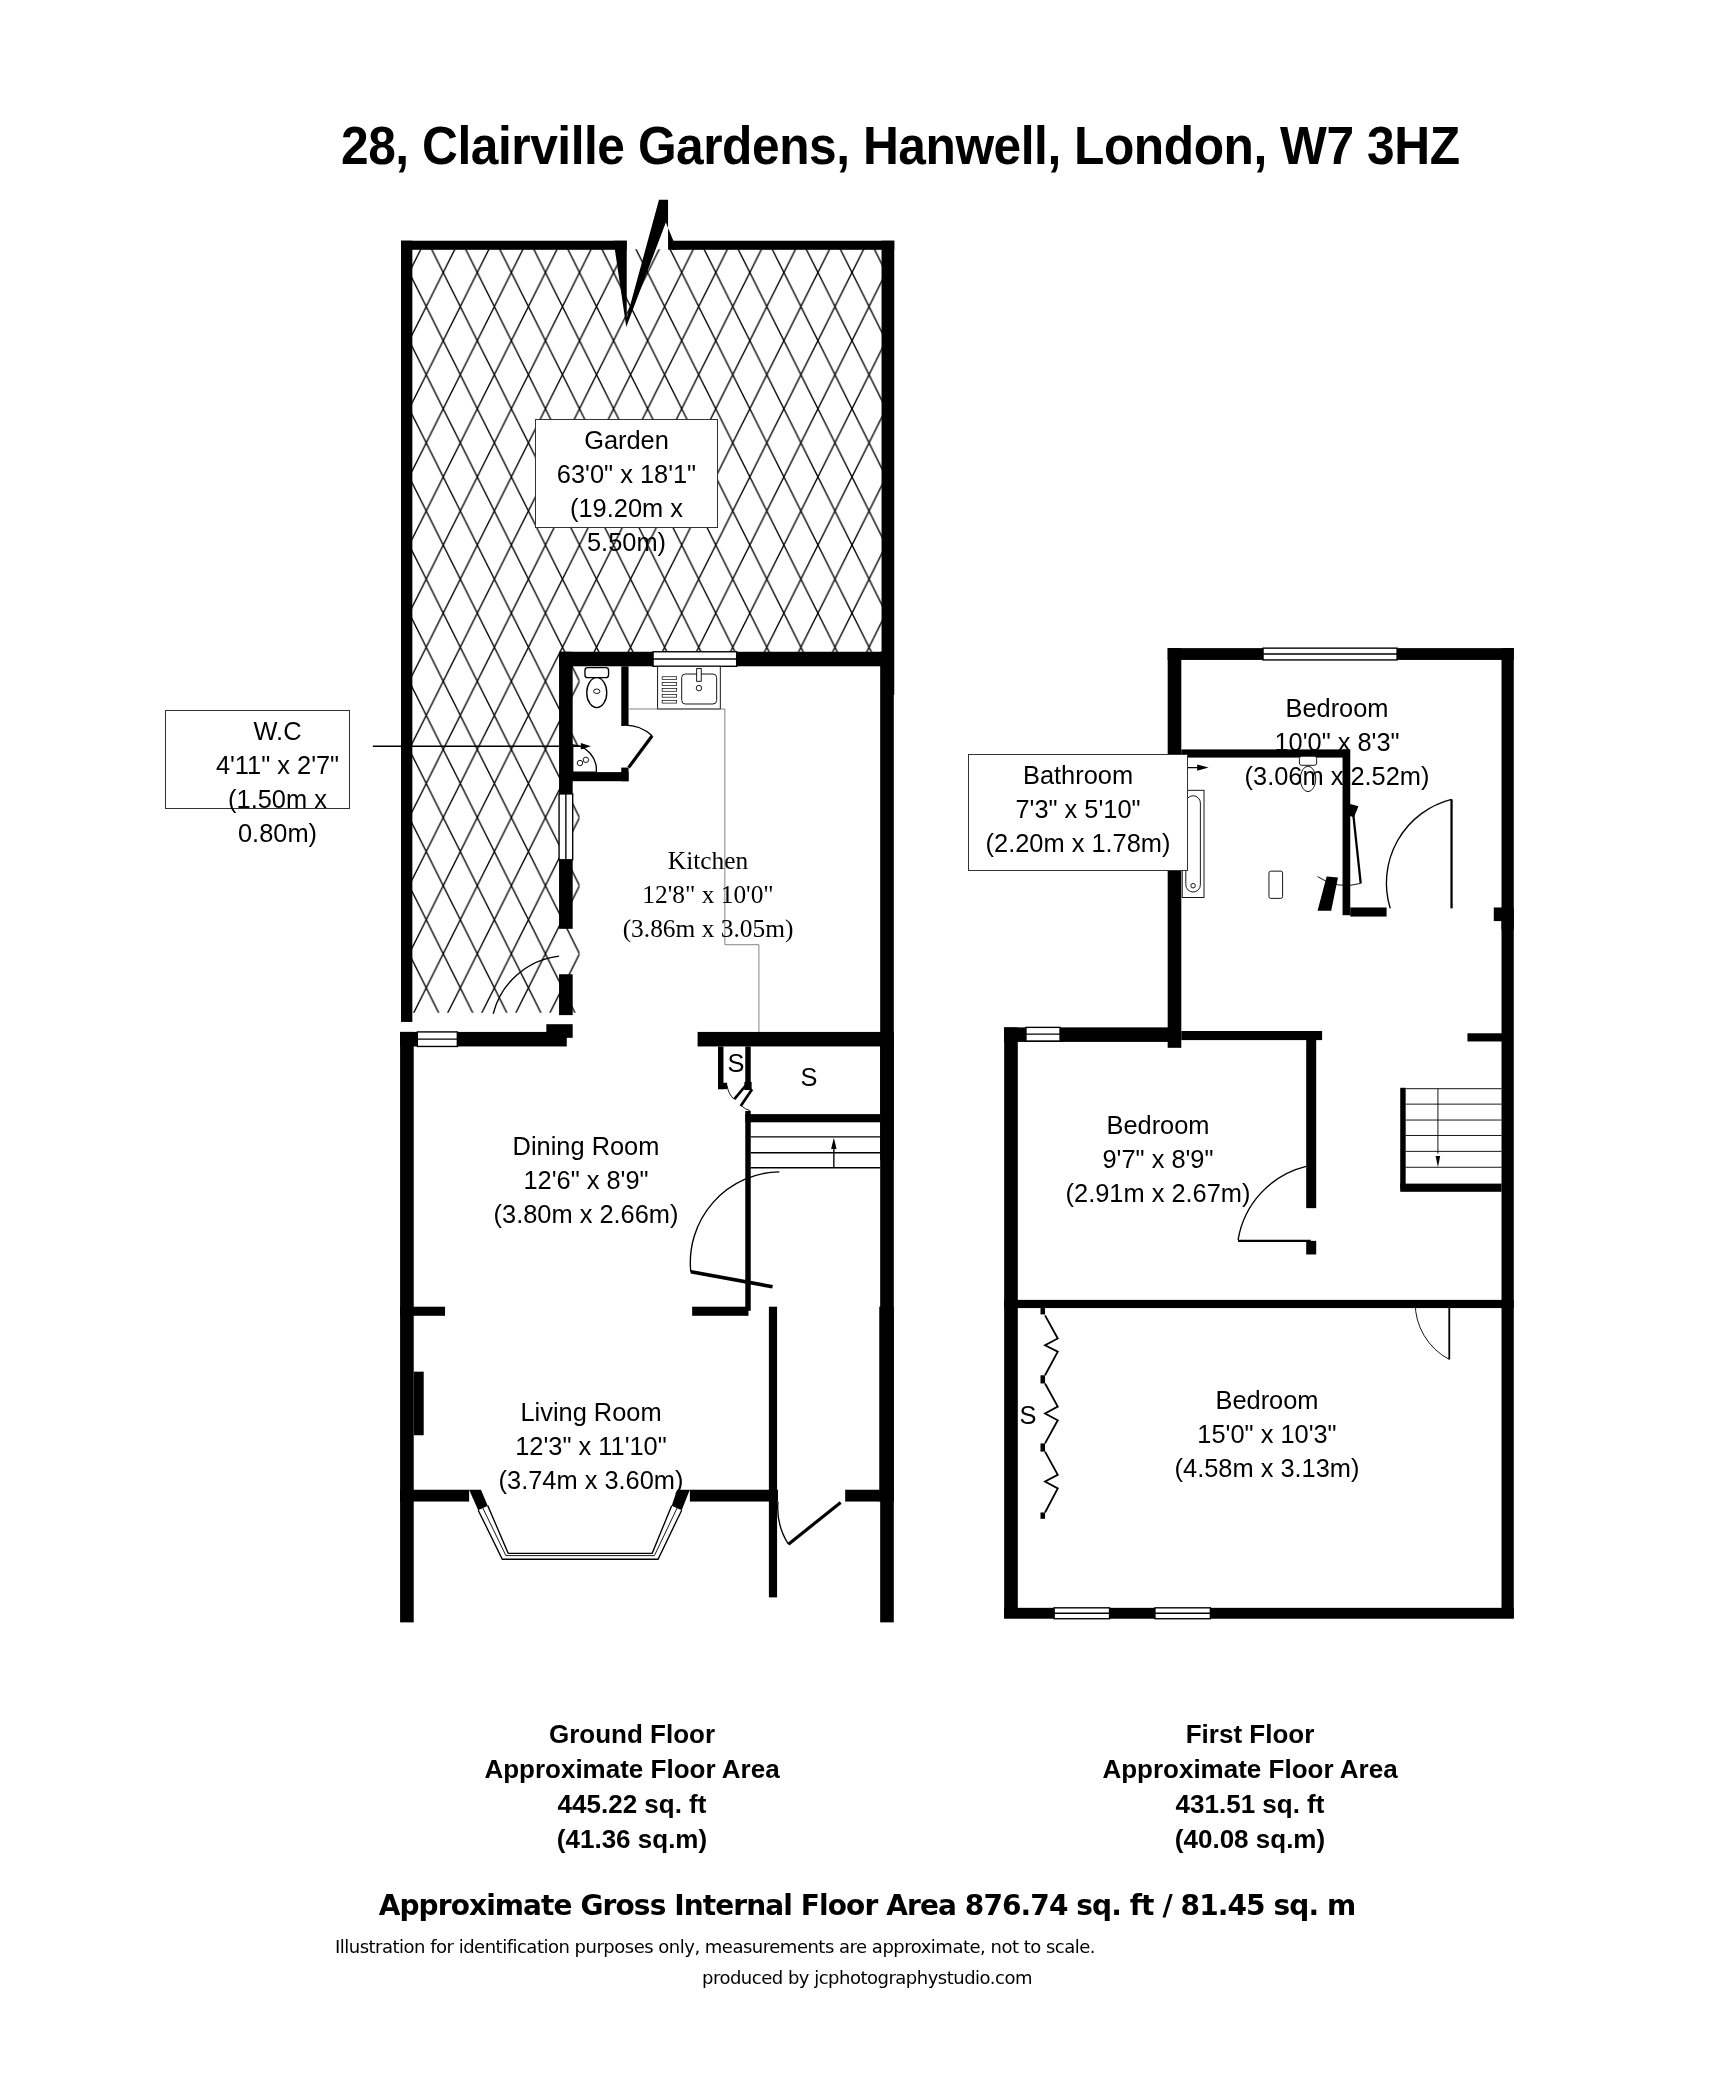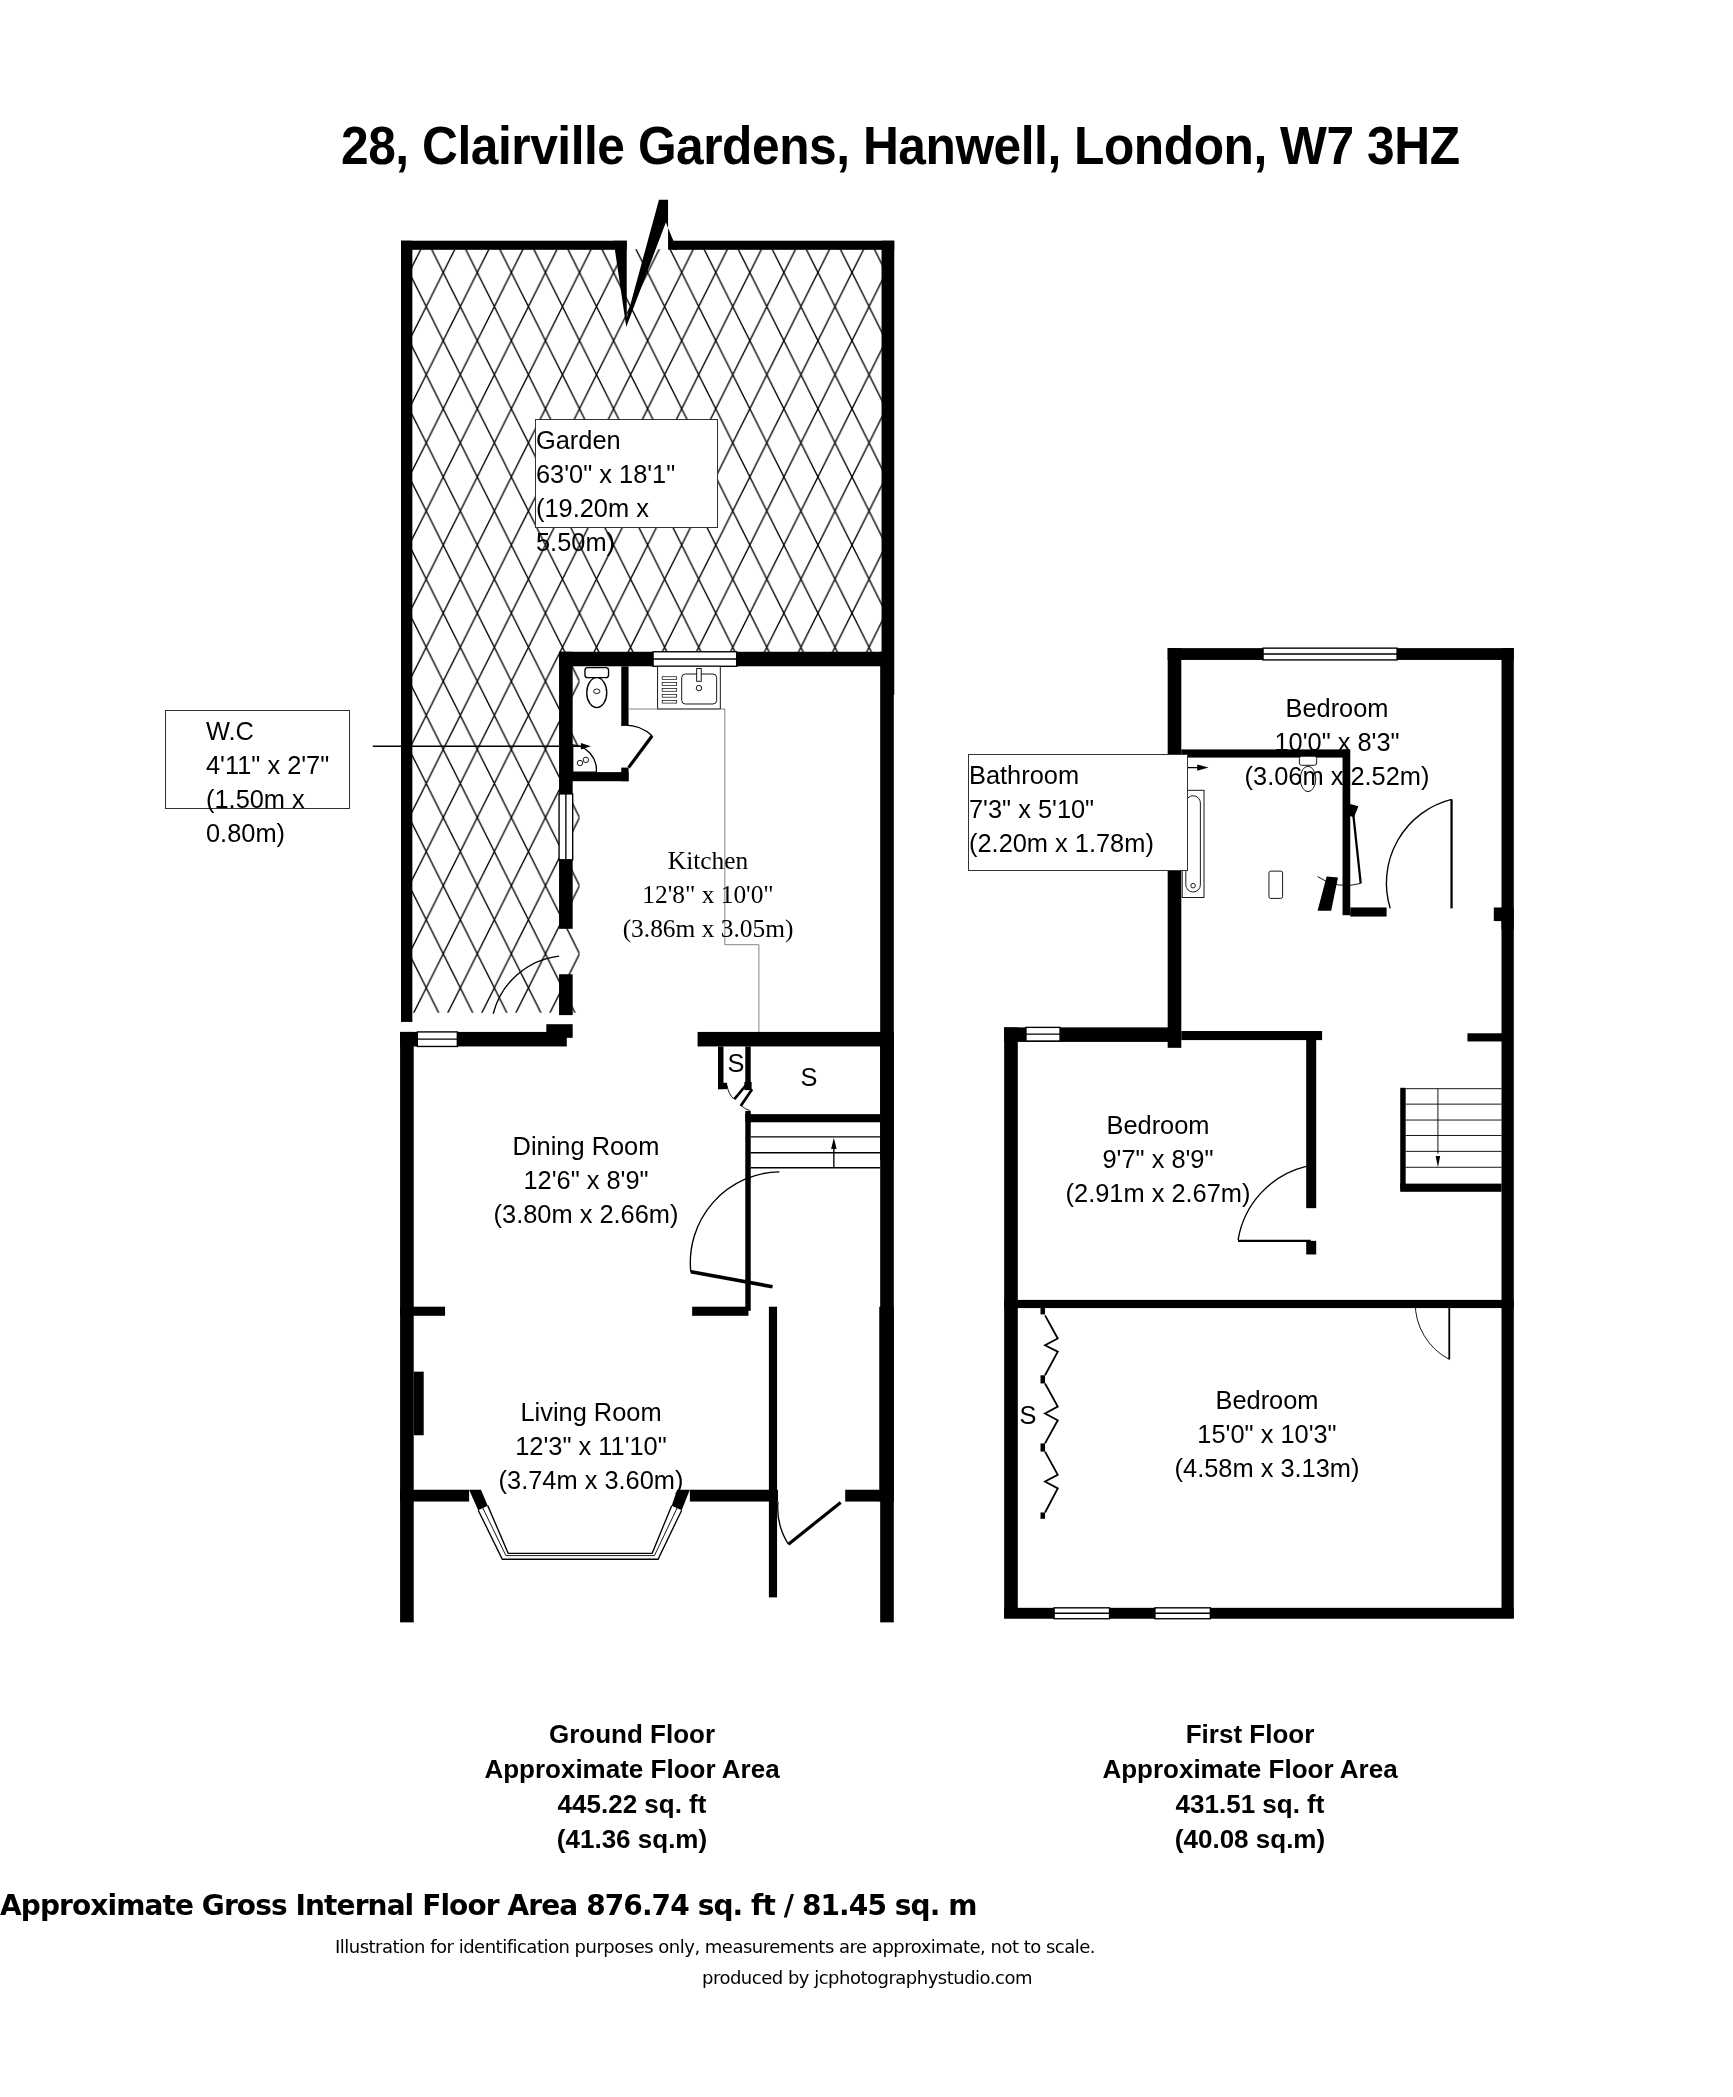--- a/index.html
+++ b/index.html
@@ -2,24 +2,24 @@
 <html style="font-size:7.3px"><head>
 <meta charset="utf-8">
 <style>
   html, body { margin: 0; padding: 0; background: #ffffff; }
   body { width: 1734px; height: 2097px; position: relative; overflow: hidden; font-family: "Liberation Sans", sans-serif; color: #000; }
   .plan-svg { position: absolute; left: 0; top: 0; width: 1734px; height: 2097px; }
   .title { position: absolute; left: 0; width: 1734px; top: 114px; text-align: left; padding-left: 341px; box-sizing: border-box;
            font-family: "Liberation Sans", sans-serif; font-weight: bold; font-size: 54px; letter-spacing: -0.5px; transform: scaleX(0.92); transform-origin: 341px 0; }
   .label { position: absolute; text-align: center; font-family: "Liberation Sans", sans-serif; font-size: 25.4px; line-height: 34px; white-space: nowrap; transform: translateX(-50%); }
   .label .line { display: block; }
-  .callout { position: absolute; background: #fff; border: 1.8px solid #333; font-size: 25.4px; line-height: 34px; box-sizing: border-box; padding-top: 2.7px; }
+  .callout { position: absolute; background: #fff; border: 1.8px solid #333; text-align: center; font-size: 25.4px; line-height: 34px; box-sizing: border-box; padding-top: 2.7px; }
   .floor-summary { position: absolute; text-align: center; font-weight: bold; font-size: 26px; line-height: 35px; transform: translateX(-50%); white-space: nowrap; }
   .floor-summary .line { display: block; }
-  .gross { position: absolute; left: 0; width: 1734px; top: 1889px; text-align: left; font-family: "DejaVu Sans", sans-serif; font-weight: bold; font-size: 28px; letter-spacing: -0.9px; }
+  .gross { position: absolute; left: 0; width: 1734px; top: 1889px; text-align: center; font-family: "DejaVu Sans", sans-serif; font-weight: bold; font-size: 28px; letter-spacing: -0.9px; }
   .disclaimer { position: absolute; left: 0; width: 1430px; top: 1936px; text-align: center; font-family: "DejaVu Sans", sans-serif; font-size: 18px; letter-spacing: -0.5px; }
   .producer { position: absolute; left: 0; width: 1734px; top: 1967px; text-align: center; font-family: "DejaVu Sans", sans-serif; font-size: 18px; letter-spacing: -0.5px; }
   .s-mark { position: absolute; font-size: 25.4px; transform: translateX(-50%); }
 </style>
 </head>
 <body>
 
 <div class="title">28, Clairville Gardens, Hanwell, London, W7 3HZ</div>
 
 <svg class="plan-svg" viewBox="0 0 3816 4617" xmlns="http://www.w3.org/2000/svg">

